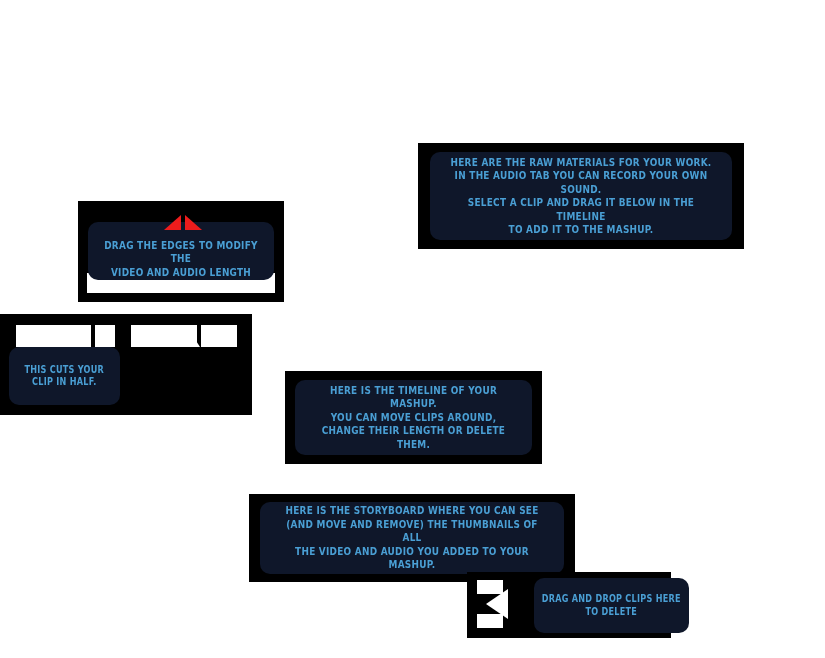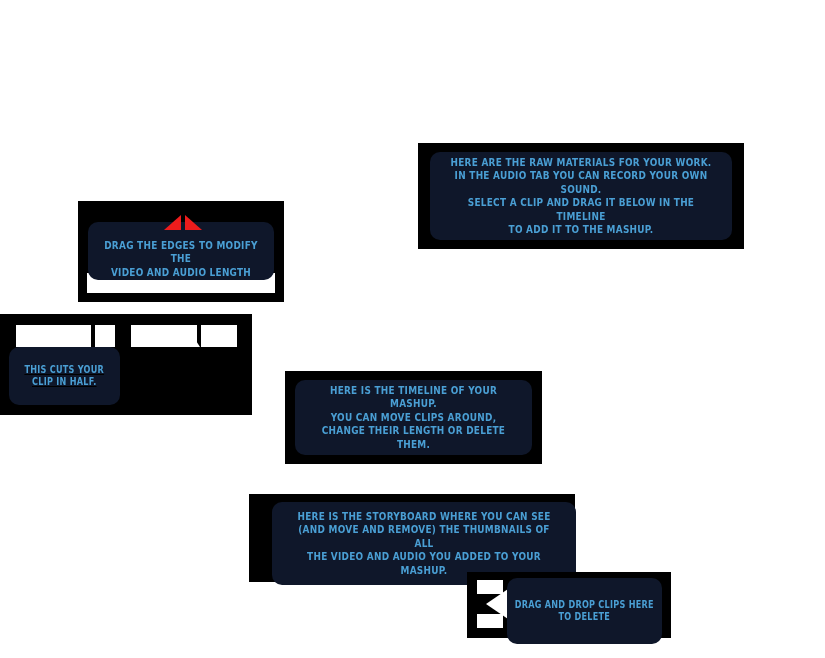--- a/index.html
+++ b/index.html
@@ -111,43 +111,43 @@
 
   <div class="panel" style="left:0px;top:314px;width:252px;height:101px;"></div>
 
   <div class="wbar" style="left:16px;top:325px;width:75px;height:22px;"></div>
   <div class="wbar" style="left:95px;top:325px;width:20px;height:22px;"></div>
   <div class="wbar" style="left:131px;top:325px;width:66px;height:22px;"></div>
   <div class="wbar" style="left:201px;top:325px;width:36px;height:22px;"></div>
 
   <div class="tail-up" style="left:52px;top:325px;"></div>
   <div class="tail-up" style="left:172px;top:325px;"></div>
-  <div class="bubble" style="left:9px;top:347px;width:111px;height:58px;text-decoration:underline;">
+  <div class="bubble" style="left:9px;top:347px;width:111px;height:58px;">
     <span class="txt small">THIS CUTS YOUR
 CLIP IN HALF.</span>
   </div>
 
   <div class="panel" style="left:285px;top:371px;width:257px;height:93px;"></div>
   <div class="bubble" style="left:295px;top:380px;width:237px;height:75px;">
     <span class="txt">HERE IS THE TIMELINE OF YOUR MASHUP.
 YOU CAN MOVE CLIPS AROUND,
 CHANGE THEIR LENGTH OR DELETE THEM.</span>
   </div>
 
   <div class="panel" style="left:249px;top:494px;width:326px;height:88px;"></div>
-  <div class="bubble" style="left:272px;top:502px;width:304px;height:83px;">
+  <div class="bubble" style="left:260px;top:502px;width:304px;height:72px;">
     <span class="txt">HERE IS THE STORYBOARD WHERE YOU CAN SEE
 (AND MOVE AND REMOVE) THE THUMBNAILS OF ALL
 THE VIDEO AND AUDIO YOU ADDED TO YOUR MASHUP.</span>
   </div>
 
   <div class="panel" style="left:467px;top:572px;width:204px;height:66px;"></div>
 
   <div class="wbar" style="left:477px;top:580px;width:26px;height:14px;"></div>
   <div class="wbar" style="left:477px;top:614px;width:26px;height:14px;"></div>
 
   <div class="tail-left" style="left:486px;top:589px;"></div>
-  <div class="bubble" style="left:507px;top:578px;width:155px;height:66px;">
+  <div class="bubble" style="left:534px;top:578px;width:155px;height:55px;">
     <span class="txt small">DRAG AND DROP CLIPS HERE
 TO DELETE</span>
   </div>
 
 </div>
 
 </body></html>

